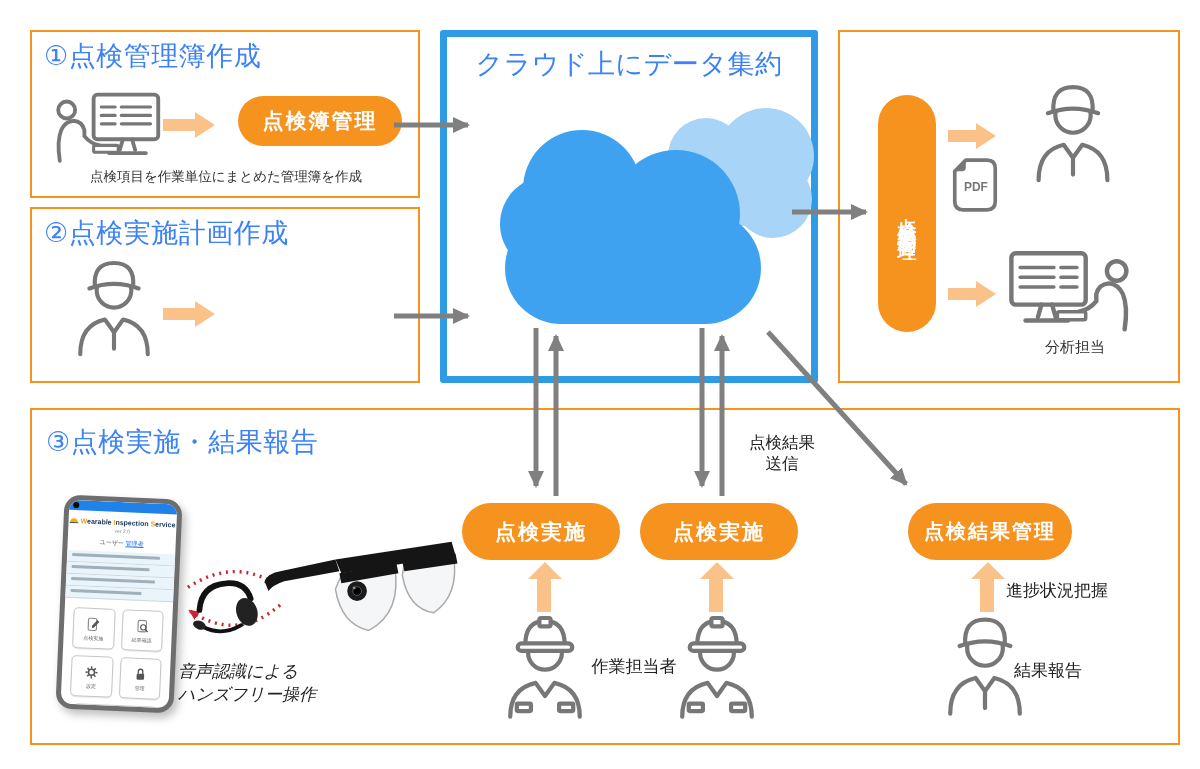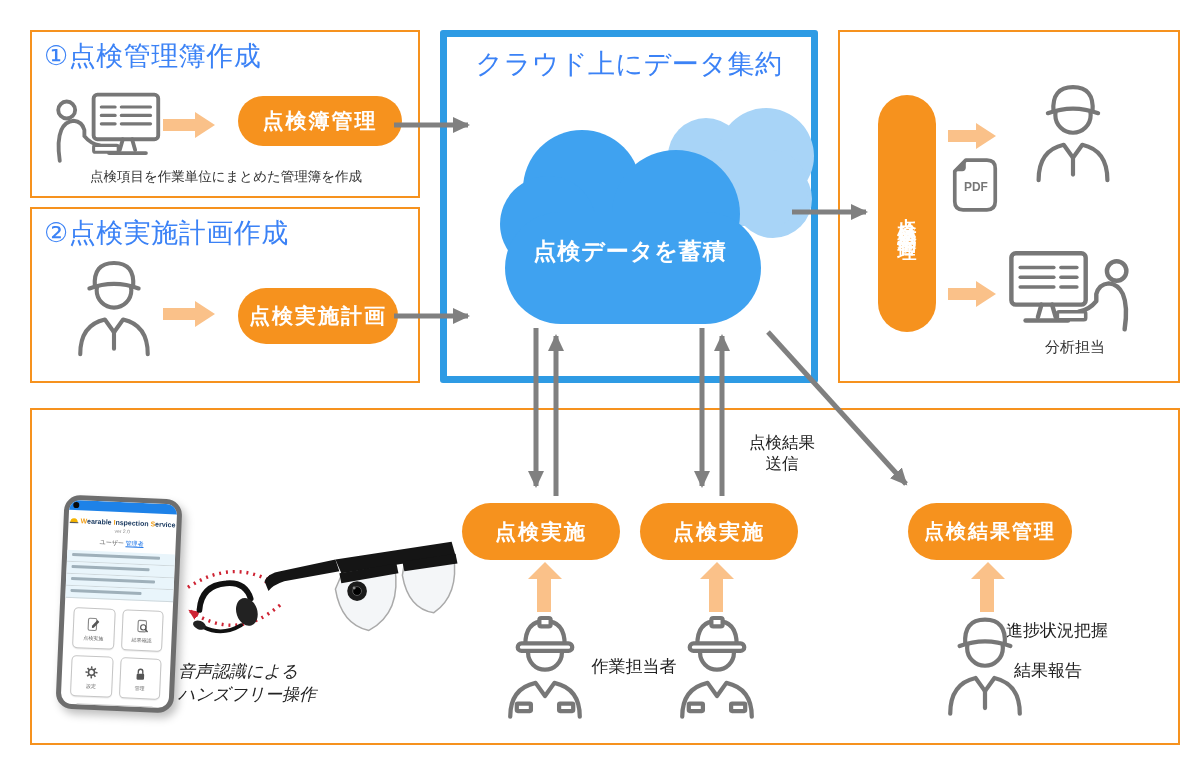--- a/index.html
+++ b/index.html
@@ -103,54 +103,53 @@
   <div class="oarrow" style="left:163px; top:119px; width:32px;"></div>
   <div class="pill" style="left:238px; top:96px; width:164px; height:50px;">点検簿管理</div>
   <div class="cap" style="left:40px; top:168px; width:372px; font-size:13.5px;">点検項目を作業単位にまとめた管理簿を作成</div>
 
   <div class="frame" style="left:30px; top:207px; width:390px; height:176px;"></div>
   <div class="title" style="left:44px; top:215px;">②点検実施計画作成</div>
   <svg class="icon" style="left:68px; top:252px;" width="92" height="104" viewBox="0 0 100 114">
       <use href="#sym-capworker"></use>
     </svg>
   <div class="oarrow" style="left:163px; top:308px; width:32px;"></div>
-  <div class="pill" style="left:238px; top:288px; width:160px; height:56px;">点検実施計画</div>
 
   <div class="cloudframe" style="left:440px; top:30px; width:378px; height:353px;"></div>
   <div class="title" style="left:452px; top:46px; width:354px; text-align:center;">クラウド上にデータ集約</div>
 
   <div class="circle clight" style="left:668px; top:118px; width:76px; height:76px;"></div>
   <div class="circle clight" style="left:718px; top:108px; width:96px; height:96px;"></div>
   <div class="circle clight" style="left:734px; top:160px; width:78px; height:78px;"></div>
   <div class="clbase" style="left:688px; top:150px; width:120px; height:76px;"></div>
 
   <div class="circle cmain" style="left:523px; top:130px; width:118px; height:118px;"></div>
   <div class="circle cmain" style="left:612px; top:150px; width:128px; height:128px;"></div>
   <div class="circle cmain" style="left:500px; top:176px; width:96px; height:96px;"></div>
   <div class="cbase" style="left:505px; top:212px; width:256px; height:112px;"></div>
-  <div class="cloudlabel" style="left:500px; top:236px; width:260px;">点検データを蓄積</div>
 
   <div class="frame" style="left:838px; top:30px; width:342px; height:353px;"></div>
   <div class="pill vpill" style="left:878px; top:95px; width:58px; height:237px;">点検結果管理</div>
   <div class="oarrow" style="left:948px; top:130px; width:28px;"></div>
   <svg class="icon" style="left:952px; top:156px;" width="46" height="58" viewBox="0 0 50 60">
     <path d="M15 3 H38 Q47 3 47 12 V48 Q47 57 38 57 H12 Q3 57 3 48 V15 Z" fill="#fff" stroke="#777" stroke-width="4" stroke-linejoin="round"></path>
     <path d="M15 3 V11 Q15 15 11 15 H3 Z" fill="#777"></path>
     <text x="26" y="36" font-size="13" font-weight="bold" fill="#777" text-anchor="middle">PDF</text>
   </svg>
   <svg class="icon" style="left:1026px; top:76px;" width="94" height="106" viewBox="0 0 100 114">
       <use href="#sym-capworker"></use>
     </svg>
   <div class="oarrow" style="left:948px; top:288px; width:28px;"></div>
   <svg class="icon" style="left:1006px; top:248px;" width="124" height="92" viewBox="0 0 140 104">
       <use href="#sym-pc" transform="translate(140,0) scale(-1,1)"></use>
     </svg>
   <div class="cap" style="left:1020px; top:338px; width:110px; font-size:15px;">分析担当</div>
 
   <div class="frame" style="left:30px; top:408px; width:1150px; height:337px;"></div>
+  <div class="title" style="left:46px; top:424px;">③点検実施・結果報告</div>
 
   <div class="phone">
     <div class="pbar">
       <span class="notch"></span>
     </div>
     <div class="brand">
       <svg width="9" height="7" viewBox="0 0 12 8" style="vertical-align:-1px">
         <path d="M1 7 Q1 1 6 1 Q11 1 11 7 Z" fill="#f5b400"></path>
           <rect x="0" y="6" width="12" height="1.6" fill="#5a5a5a"></rect>
       </svg>
@@ -260,21 +259,21 @@
     <div>点検結果</div>
     <div>送信</div>
   </div>
 
   <div class="uahead" style="left:528px; top:562px;"></div>
   <div class="uashaft" style="left:537px; top:578px; height:34px;"></div>
   <div class="uahead" style="left:700px; top:562px;"></div>
   <div class="uashaft" style="left:709px; top:578px; height:34px;"></div>
   <div class="uahead" style="left:971px; top:562px;"></div>
   <div class="uashaft" style="left:980px; top:578px; height:34px;"></div>
-  <div class="lbl" style="left:1006px; top:580px; width:140px; text-align:left;margin-top:40px;">進捗状況把握</div>
+  <div class="lbl" style="left:1006px; top:580px; width:140px; text-align:left;">進捗状況把握</div>
 
   <svg class="icon" style="left:498px; top:610px;" width="94" height="110" viewBox="0 0 100 114">
       <use href="#sym-helmetworker"></use>
     </svg>
   <svg class="icon" style="left:670px; top:610px;" width="94" height="110" viewBox="0 0 100 114">
       <use href="#sym-helmetworker"></use>
     </svg>
   <div class="lbl" style="left:586px; top:656px; width:96px;">作業担当者</div>
   <svg class="icon" style="left:938px; top:608px;" width="94" height="108" viewBox="0 0 100 114">
       <use href="#sym-capworker"></use>

